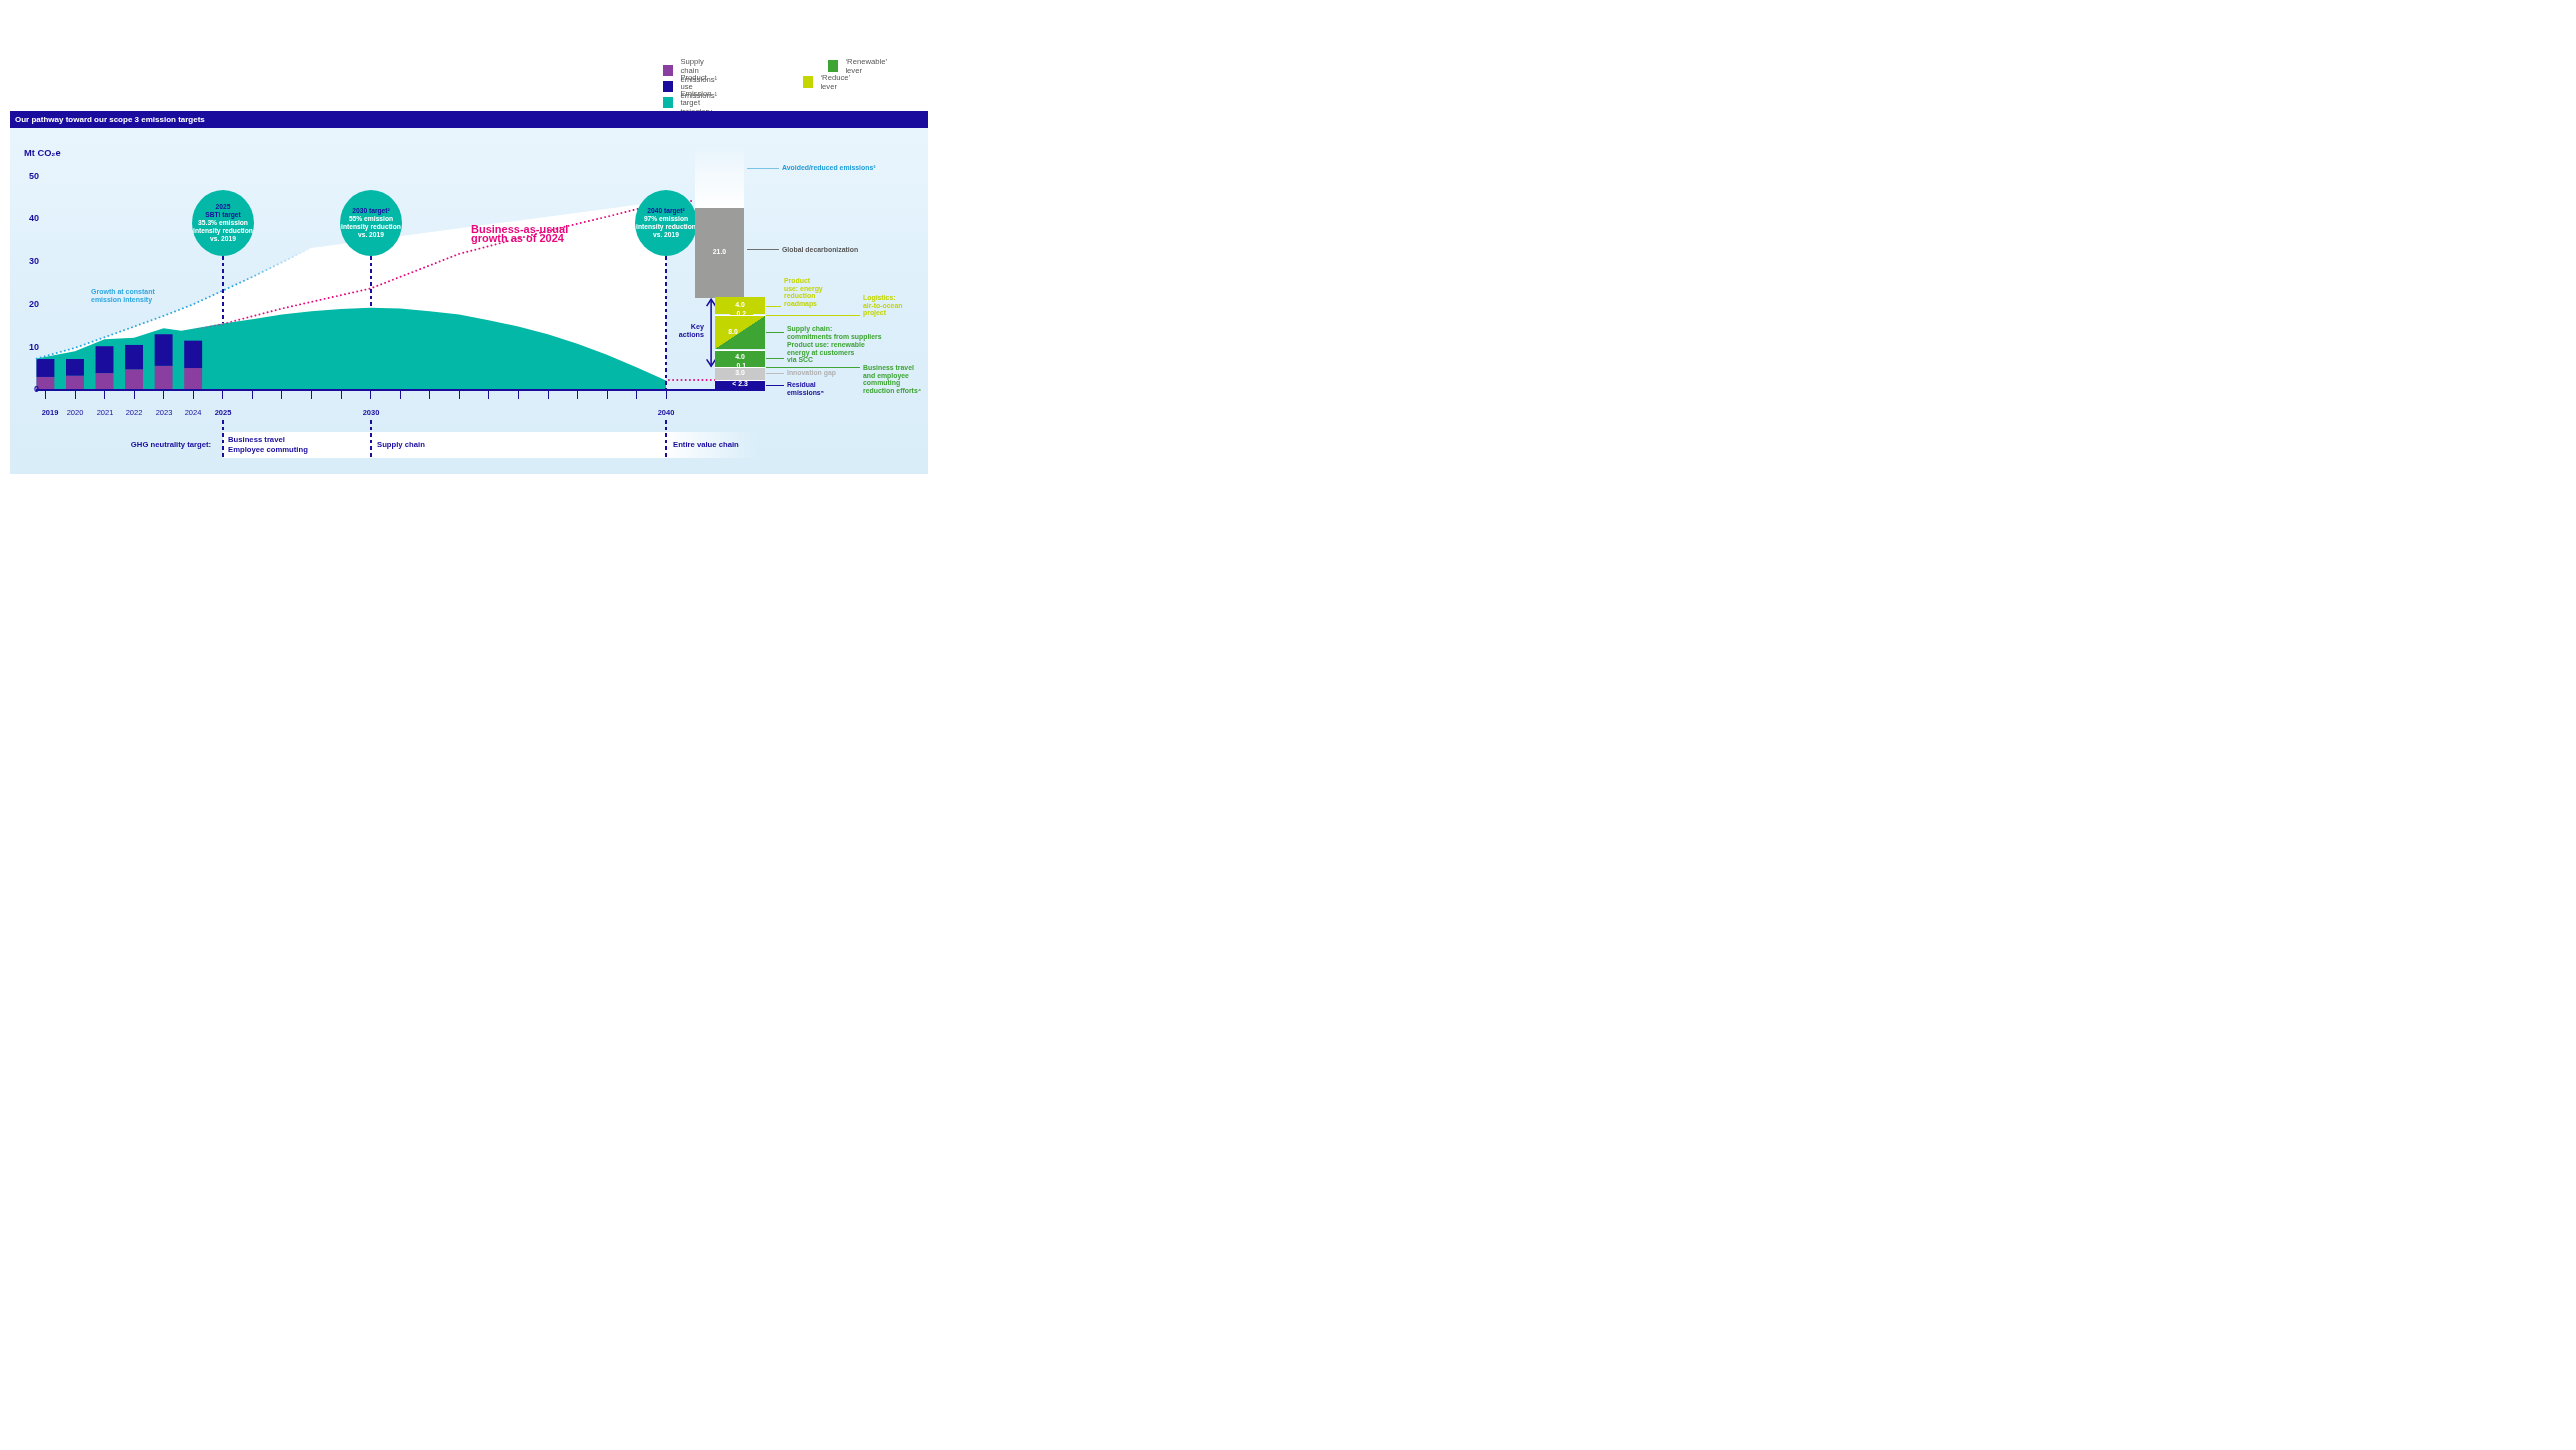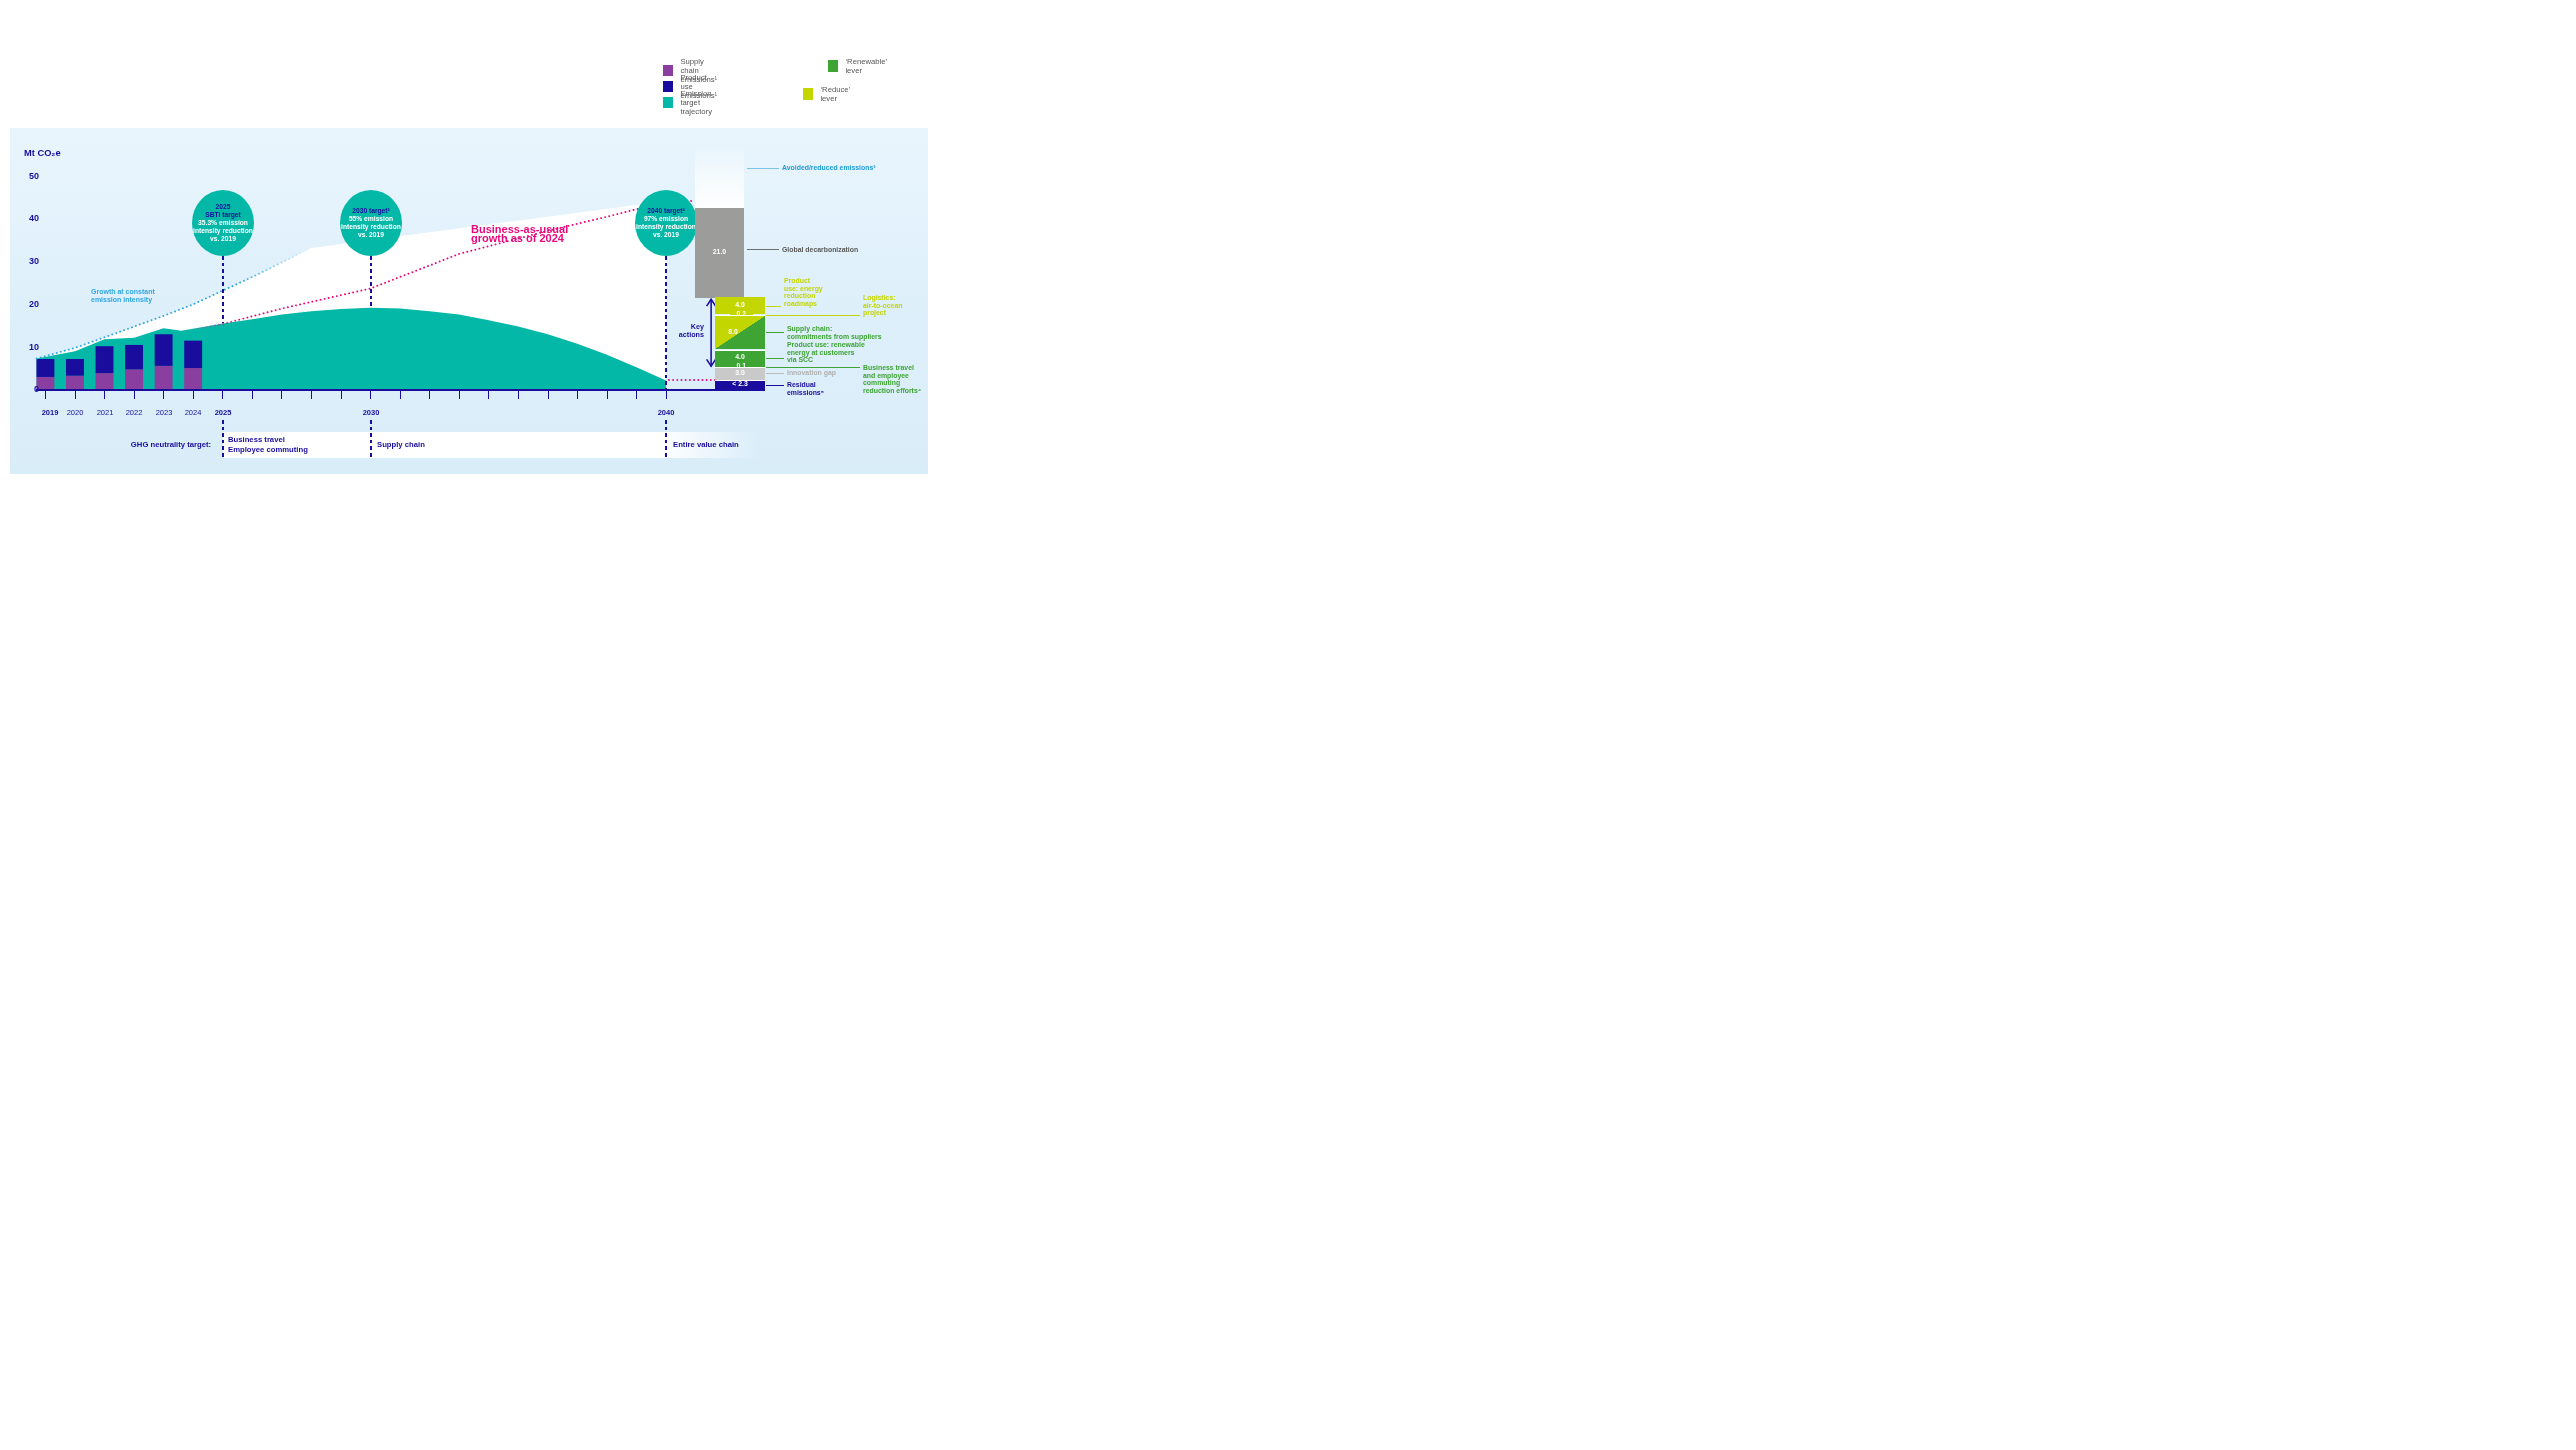--- a/index.html
+++ b/index.html
@@ -40,25 +40,28 @@
         <span class="leglab">Product use emissions¹</span>
       </div>
       <div class="abs legrow" style="left: 663px; top: 89px;">
         <span class="legsw" style="background: rgb(4, 184, 167);"></span>
         <span class="leglab">Emission target trajectory</span>
       </div>
       <div class="abs legrow" style="left: 803px; top: 57px; padding-left: 25px;">
         <span class="legsw" style="background: rgb(62, 164, 52);"></span>
         <span class="leglab">‘Renewable’ lever</span>
       </div>
-      <div class="abs legrow" style="left: 803px; top: 73px; margin-top: 12px;">
+      <div class="abs legrow" style="left: 803px; top: 73px;">
         <span class="legsw" style="background: rgb(195, 214, 0);"></span>
         <span class="leglab">‘Reduce’ lever</span>
       </div>
     </div>
+  <div id="titlebar" class="abs">
+    <span>Our pathway toward our scope 3 emission targets</span>
+  </div>
   <div id="panel" class="abs"></div>
   <svg id="plot" width="937" height="528" viewBox="0 0 1568 883">
       <defs>
         <linearGradient id="gcy" gradientUnits="userSpaceOnUse" x1="61.16500000000225" y1="599.805" x2="521.05" y2="414.62">
           <stop offset="0" stop-color="#2ea7e0" stop-opacity="1"></stop>
           <stop offset="0.72" stop-color="#2ea7e0" stop-opacity="1"></stop>
           <stop offset="1" stop-color="#2ea7e0" stop-opacity="0"></stop>
         </linearGradient>
         <linearGradient id="gpk" gradientUnits="userSpaceOnUse" x1="318.3050000000045" y1="552.615" x2="1158.9550000000045" y2="335.96999999999997">
           <stop offset="0" stop-color="#e8087e" stop-opacity="0"></stop>

